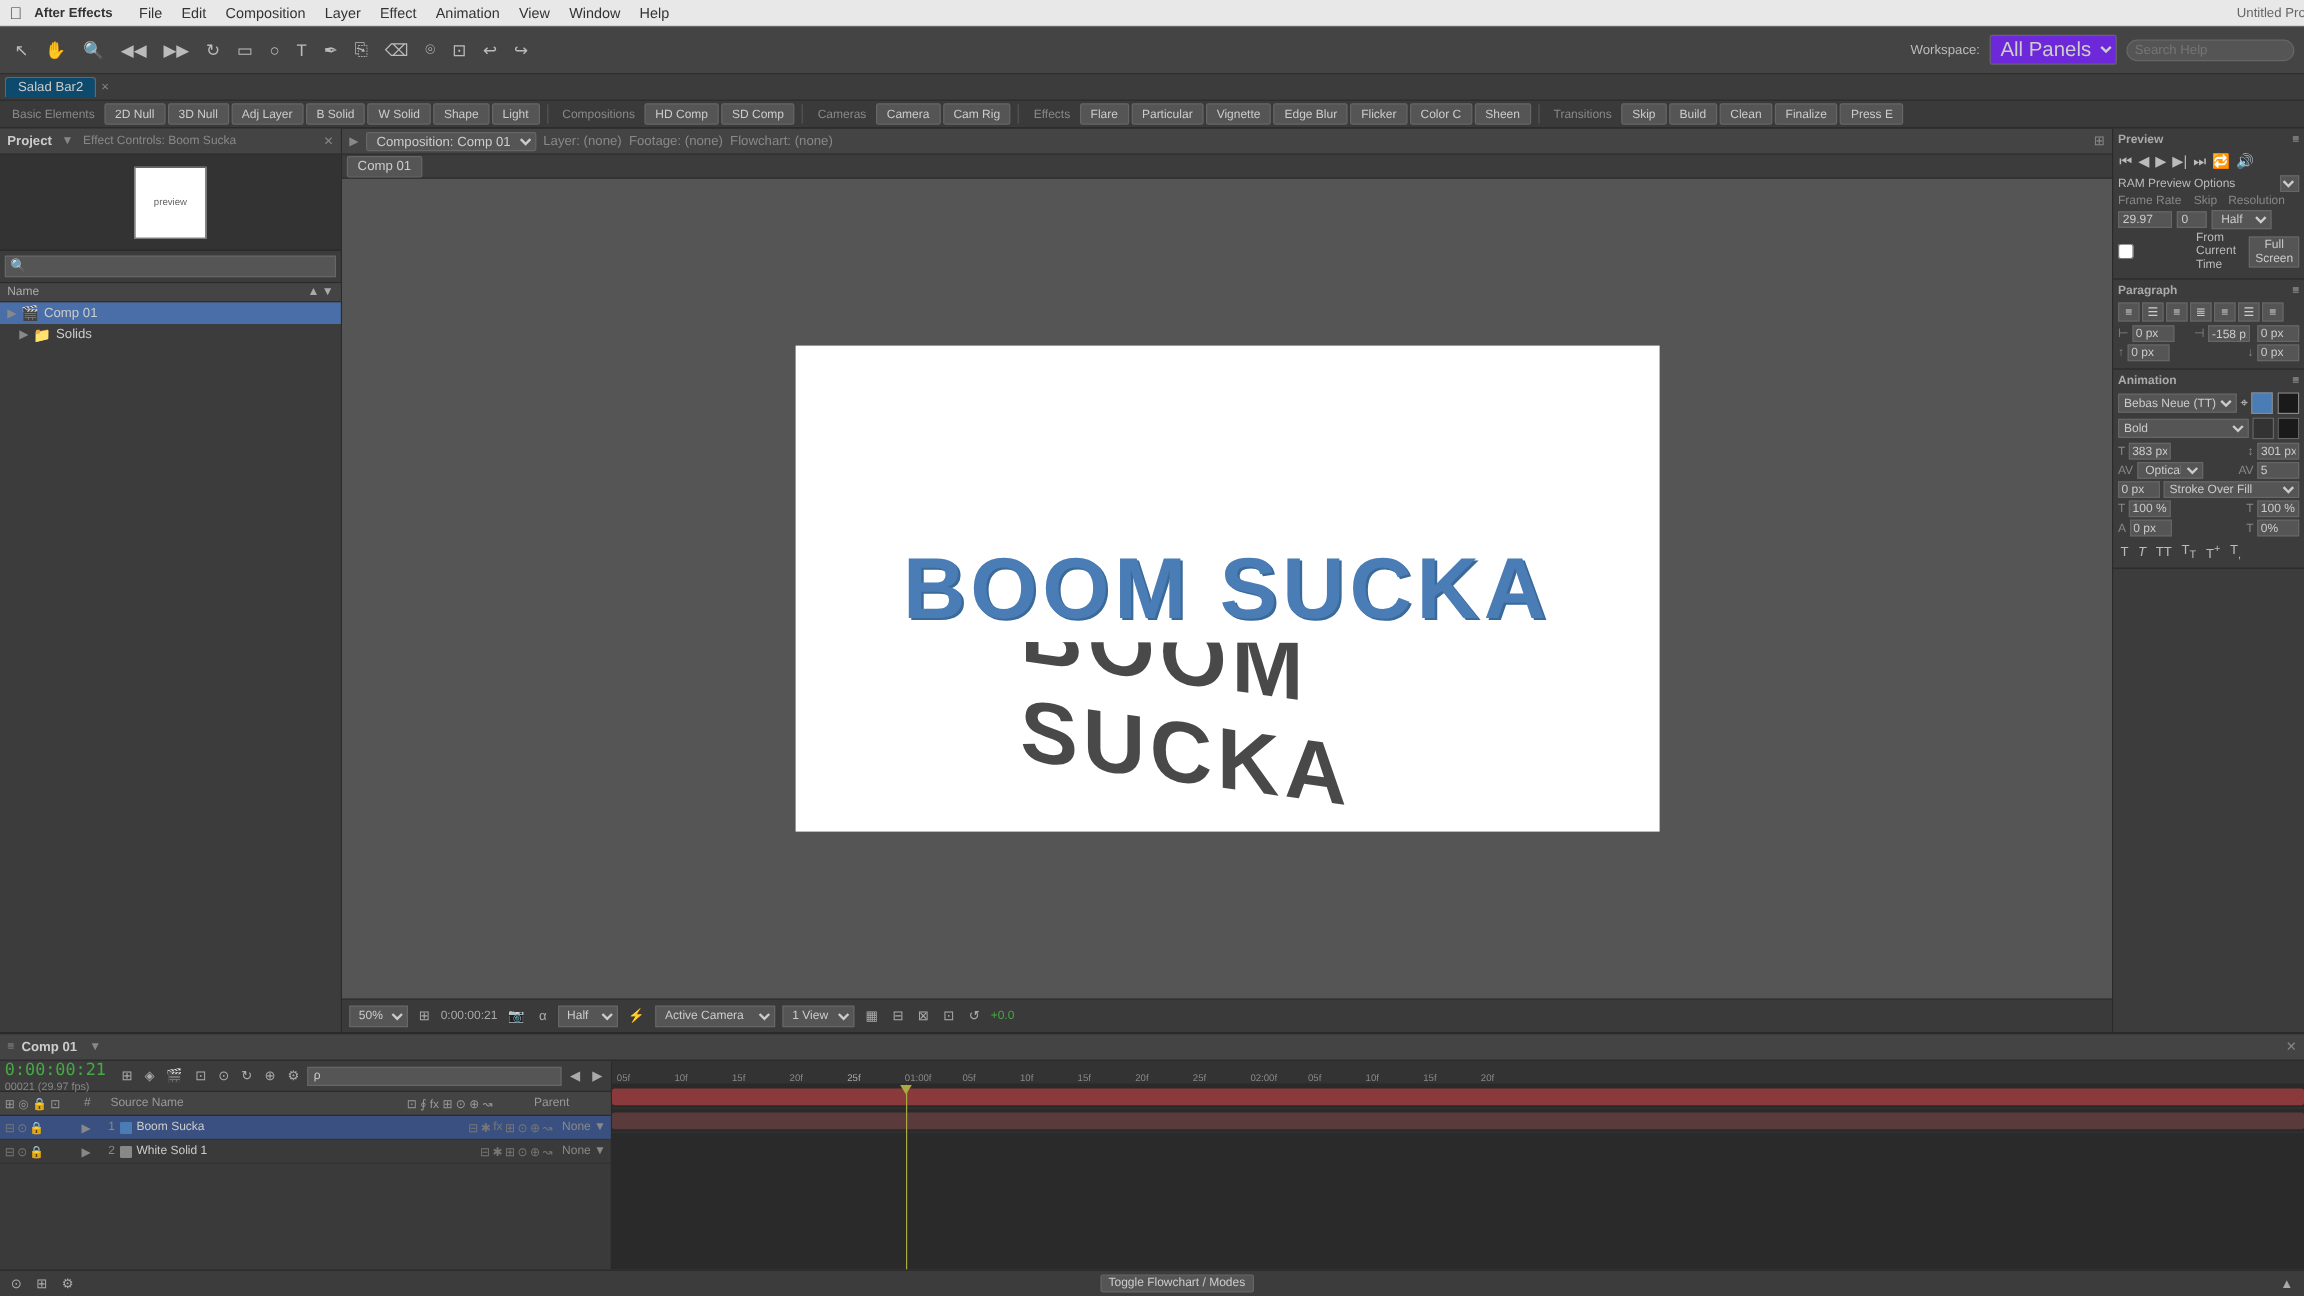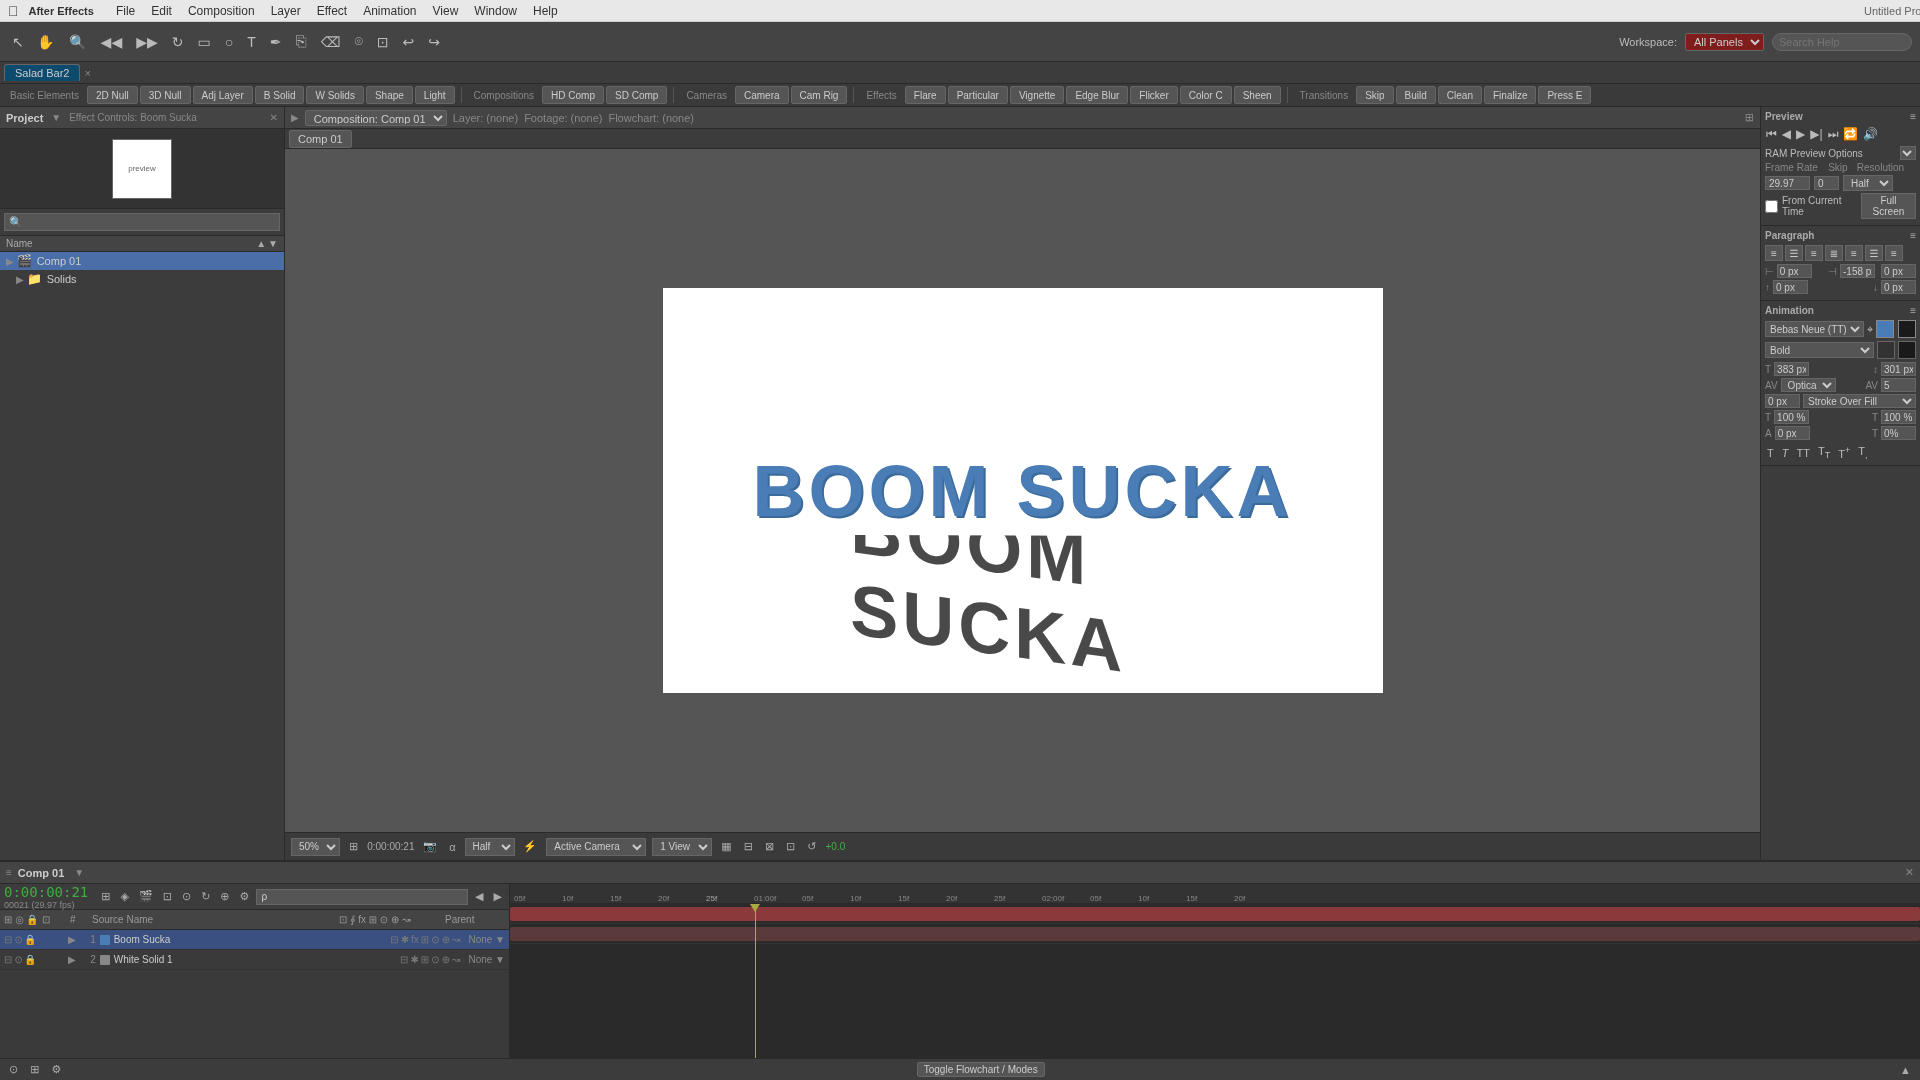--- a/index.html
+++ b/index.html
@@ -71,24 +71,24 @@
       border-radius: 2px;
     }
     .toolbar-right {
       margin-left: auto;
       display: flex;
       align-items: center;
       gap: 8px;
     }
     .workspace-label { color: #bbb; font-size: 11px; }
     .workspace-select {
-      background: #7f1d1d;
-      border: 1px solid #666;
-      color: #ccc;
-      font-size: 11px;
+      background: #6d28d9;
+      border: 1px solid #666;
+      color: #ccc;
+      font-size: 17px;
       padding: 1px 4px;
       border-radius: 2px;
     }
     .search-box {
       background: #555;
       border: 1px solid #666;
       color: #ccc;
       font-size: 11px;
       padding: 2px 6px;
       border-radius: 10px;
@@ -413,21 +413,21 @@
       padding: 0 3px;
       height: 14px;
       width: 45px;
     }
     .checkbox-row {
       display: flex;
       align-items: center;
       gap: 4px;
       margin-bottom: 2px;
     }
-    .checkbox-label { color: #bbb; font-size: 10px; }
+    .checkbox-label { color: #bbb; font-size: 10px; margin-left: 48px; }
     .full-screen-btn {
       background: #555;
       border: 1px solid #666;
       color: #ccc;
       font-size: 10px;
       padding: 1px 4px;
       cursor: pointer;
       margin-left: auto;
     }
 
@@ -776,21 +776,21 @@
   <span style="color:#888;font-size:11px;margin-left:4px;cursor:pointer;">×</span>
 </div>
 
 <div class="button-bar">
   <div class="button-bar-row">
     <span class="section-label">Basic Elements</span>
     <button class="bar-btn">2D Null</button>
     <button class="bar-btn">3D Null</button>
     <button class="bar-btn">Adj Layer</button>
     <button class="bar-btn">B Solid</button>
-    <button class="bar-btn">W Solids</button>
+    <button class="bar-btn">W Solid</button>
     <button class="bar-btn">Shape</button>
     <button class="bar-btn">Light</button>
     <div class="bar-separator"></div>
     <span class="section-label">Compositions</span>
     <button class="bar-btn">HD Comp</button>
     <button class="bar-btn">SD Comp</button>
     <div class="bar-separator"></div>
     <span class="section-label">Cameras</span>
     <button class="bar-btn">Camera</button>
     <button class="bar-btn">Cam Rig</button>

